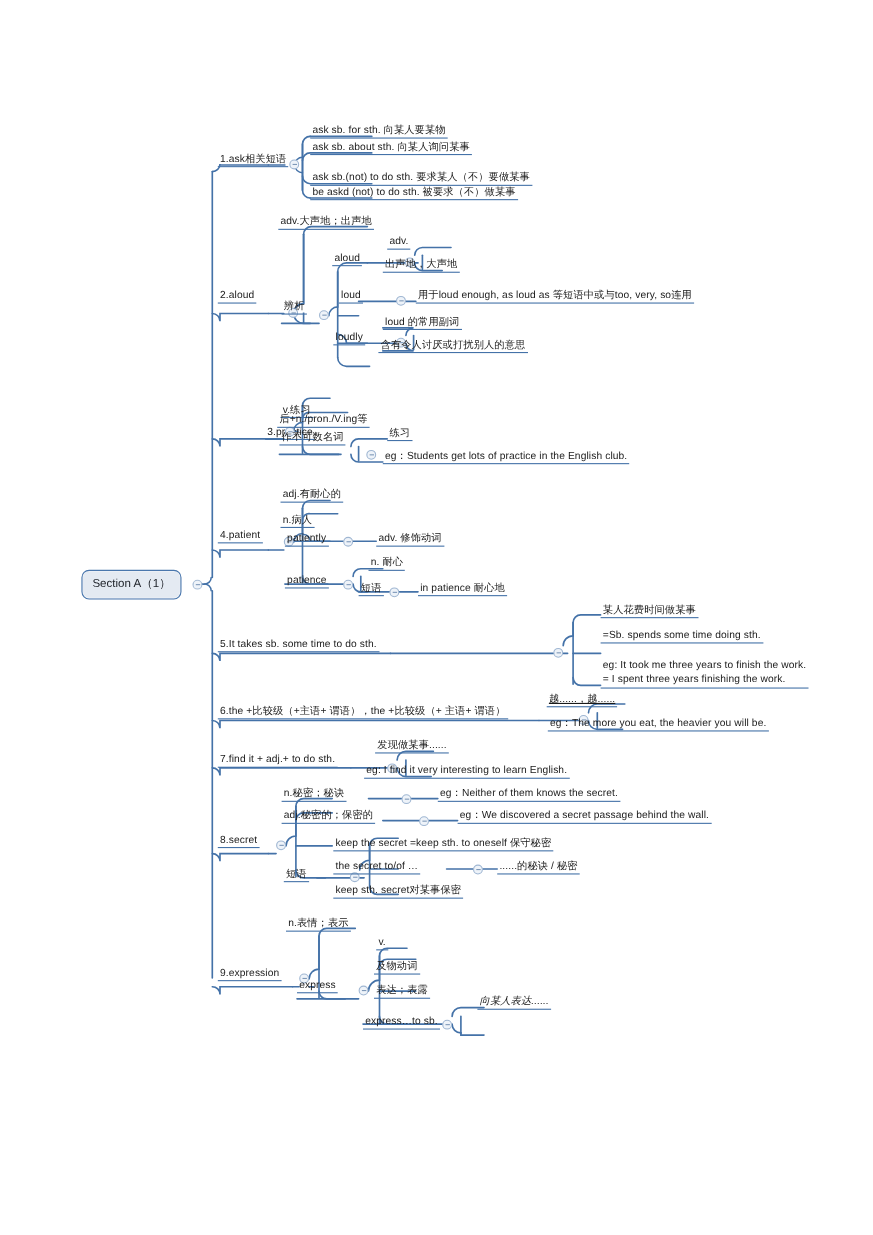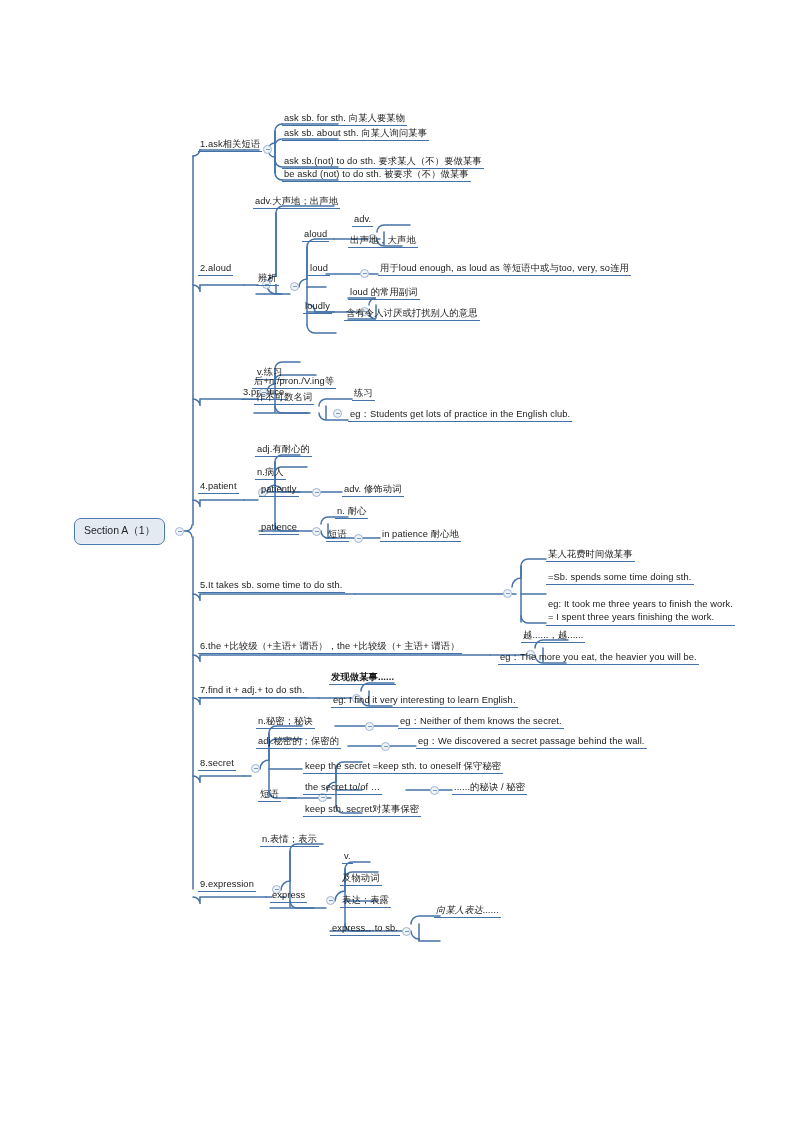--- a/index.html
+++ b/index.html
@@ -276,26 +276,26 @@
   <div class="node u" style="left:198px;top:579px;">5.It takes sb. some time to do sth.</div>
   <div class="tog" style="left:503px;top:589px;"></div>
 
   <div class="node u" style="left:546px;top:548px;">某人花费时间做某事</div>
   <div class="node u" style="left:546px;top:571px;">=Sb. spends some time doing sth.</div>
   <div class="node u multi" style="left:546px;top:598px;white-space:pre-line;">eg: It took me three years to finish the work.
 = I spent three years finishing the work.</div>
 
   <div class="node u" style="left:198px;top:640px;">6.the +比较级（+主语+ 谓语），the +比较级（+ 主语+ 谓语）</div>
   <div class="tog" style="left:526px;top:650px;"></div>
-  <div class="node u" style="left:521px;top:629px;">越......，越......</div>
+  <div class="node u" style="left:497px;top:629px;text-decoration:underline;">越......，越......</div>
   <div class="node u" style="left:498px;top:651px;">eg：The more you eat, the heavier you will be.</div>
 
   <div class="node u" style="left:198px;top:684px;">7.find it + adj.+ to do sth.</div>
   <div class="tog" style="left:352px;top:694px;"></div>
-  <div class="node u" style="left:329px;top:671px;font-weight:bold;">发现做某事......</div>
+  <div class="node u" style="left:341px;top:671px;">发现做某事......</div>
   <div class="node u" style="left:331px;top:694px;">eg: I find it very interesting to learn English.</div>
 
   <div class="node u" style="left:198px;top:757px;">8.secret</div>
   <div class="tog" style="left:251px;top:764px;"></div>
 
   <div class="node u" style="left:256px;top:715px;">n.秘密；秘诀</div>
   <div class="tog" style="left:365px;top:722px;"></div>
   <div class="node u" style="left:398px;top:715px;">eg：Neither of them knows the secret.</div>
 
   <div class="node u" style="left:256px;top:735px;">adj.秘密的；保密的</div>

